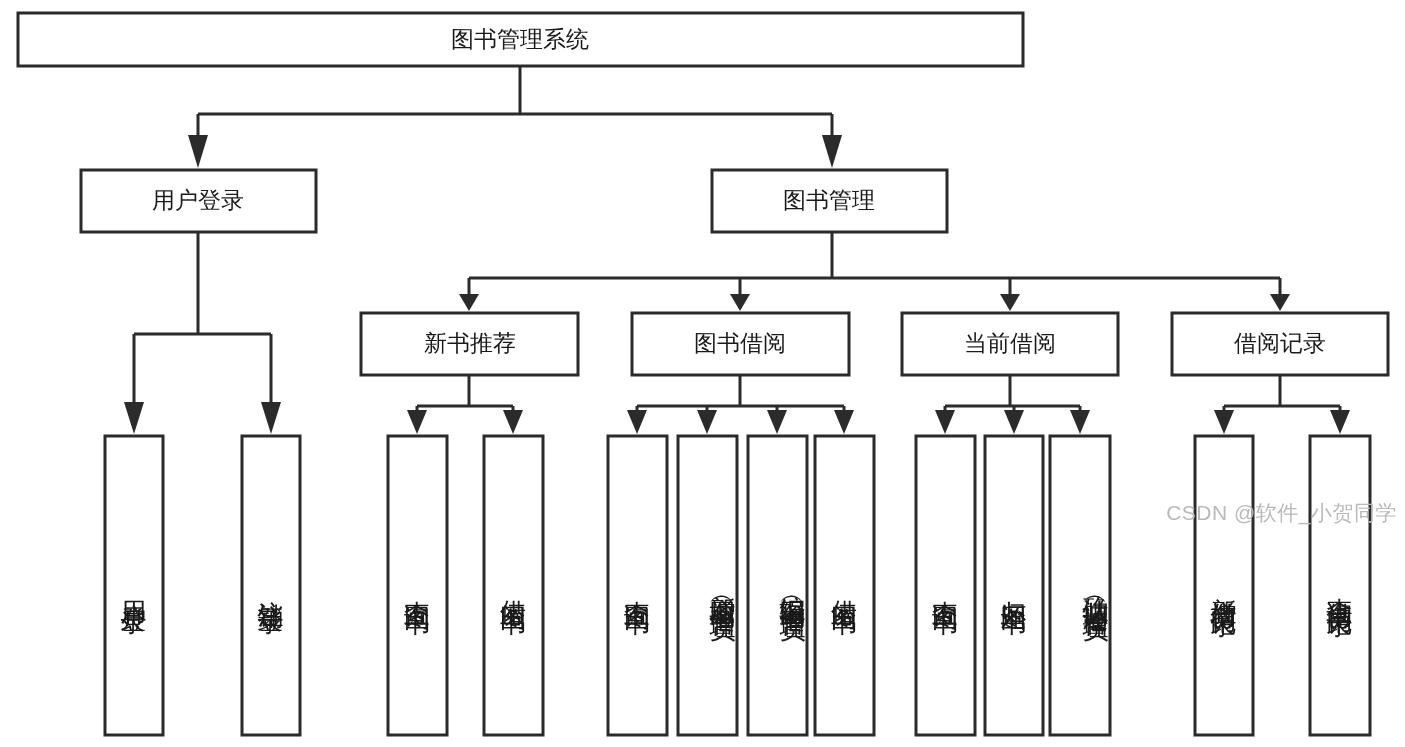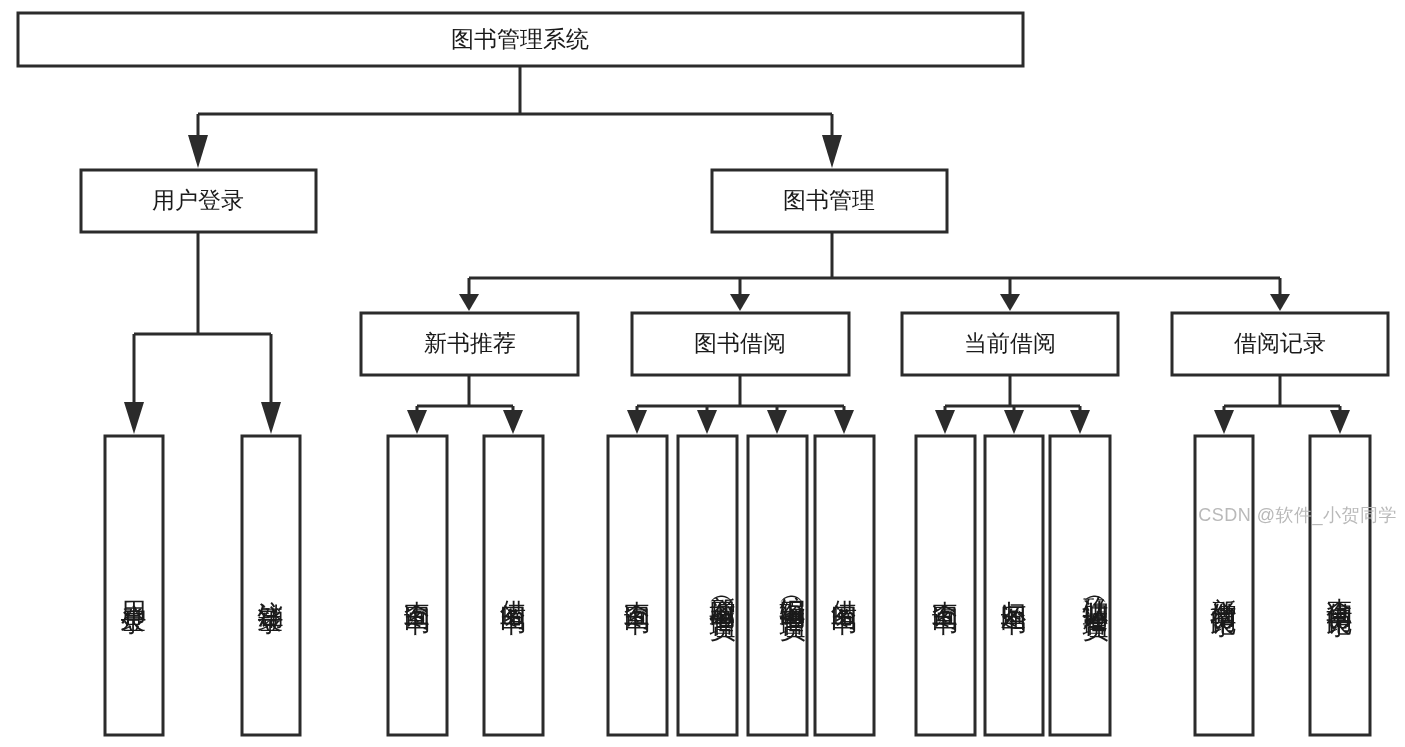--- a/index.html
+++ b/index.html
@@ -61,21 +61,21 @@
     align-items: center;
     justify-content: center;
     white-space: nowrap;
     pointer-events: none;
   }
   #watermark {
     position: absolute;
     right: 8px;
     bottom: 6px;
     font-family: "Liberation Sans", "DejaVu Sans", sans-serif;
-    font-size: 18px;
+    font-size: 21px;
     color: #b9b9b9;
     letter-spacing: 0.5px;
     white-space: nowrap;
   }
 </style>
 </head>
 <body>
 
 <div id="diagram-root">
 

